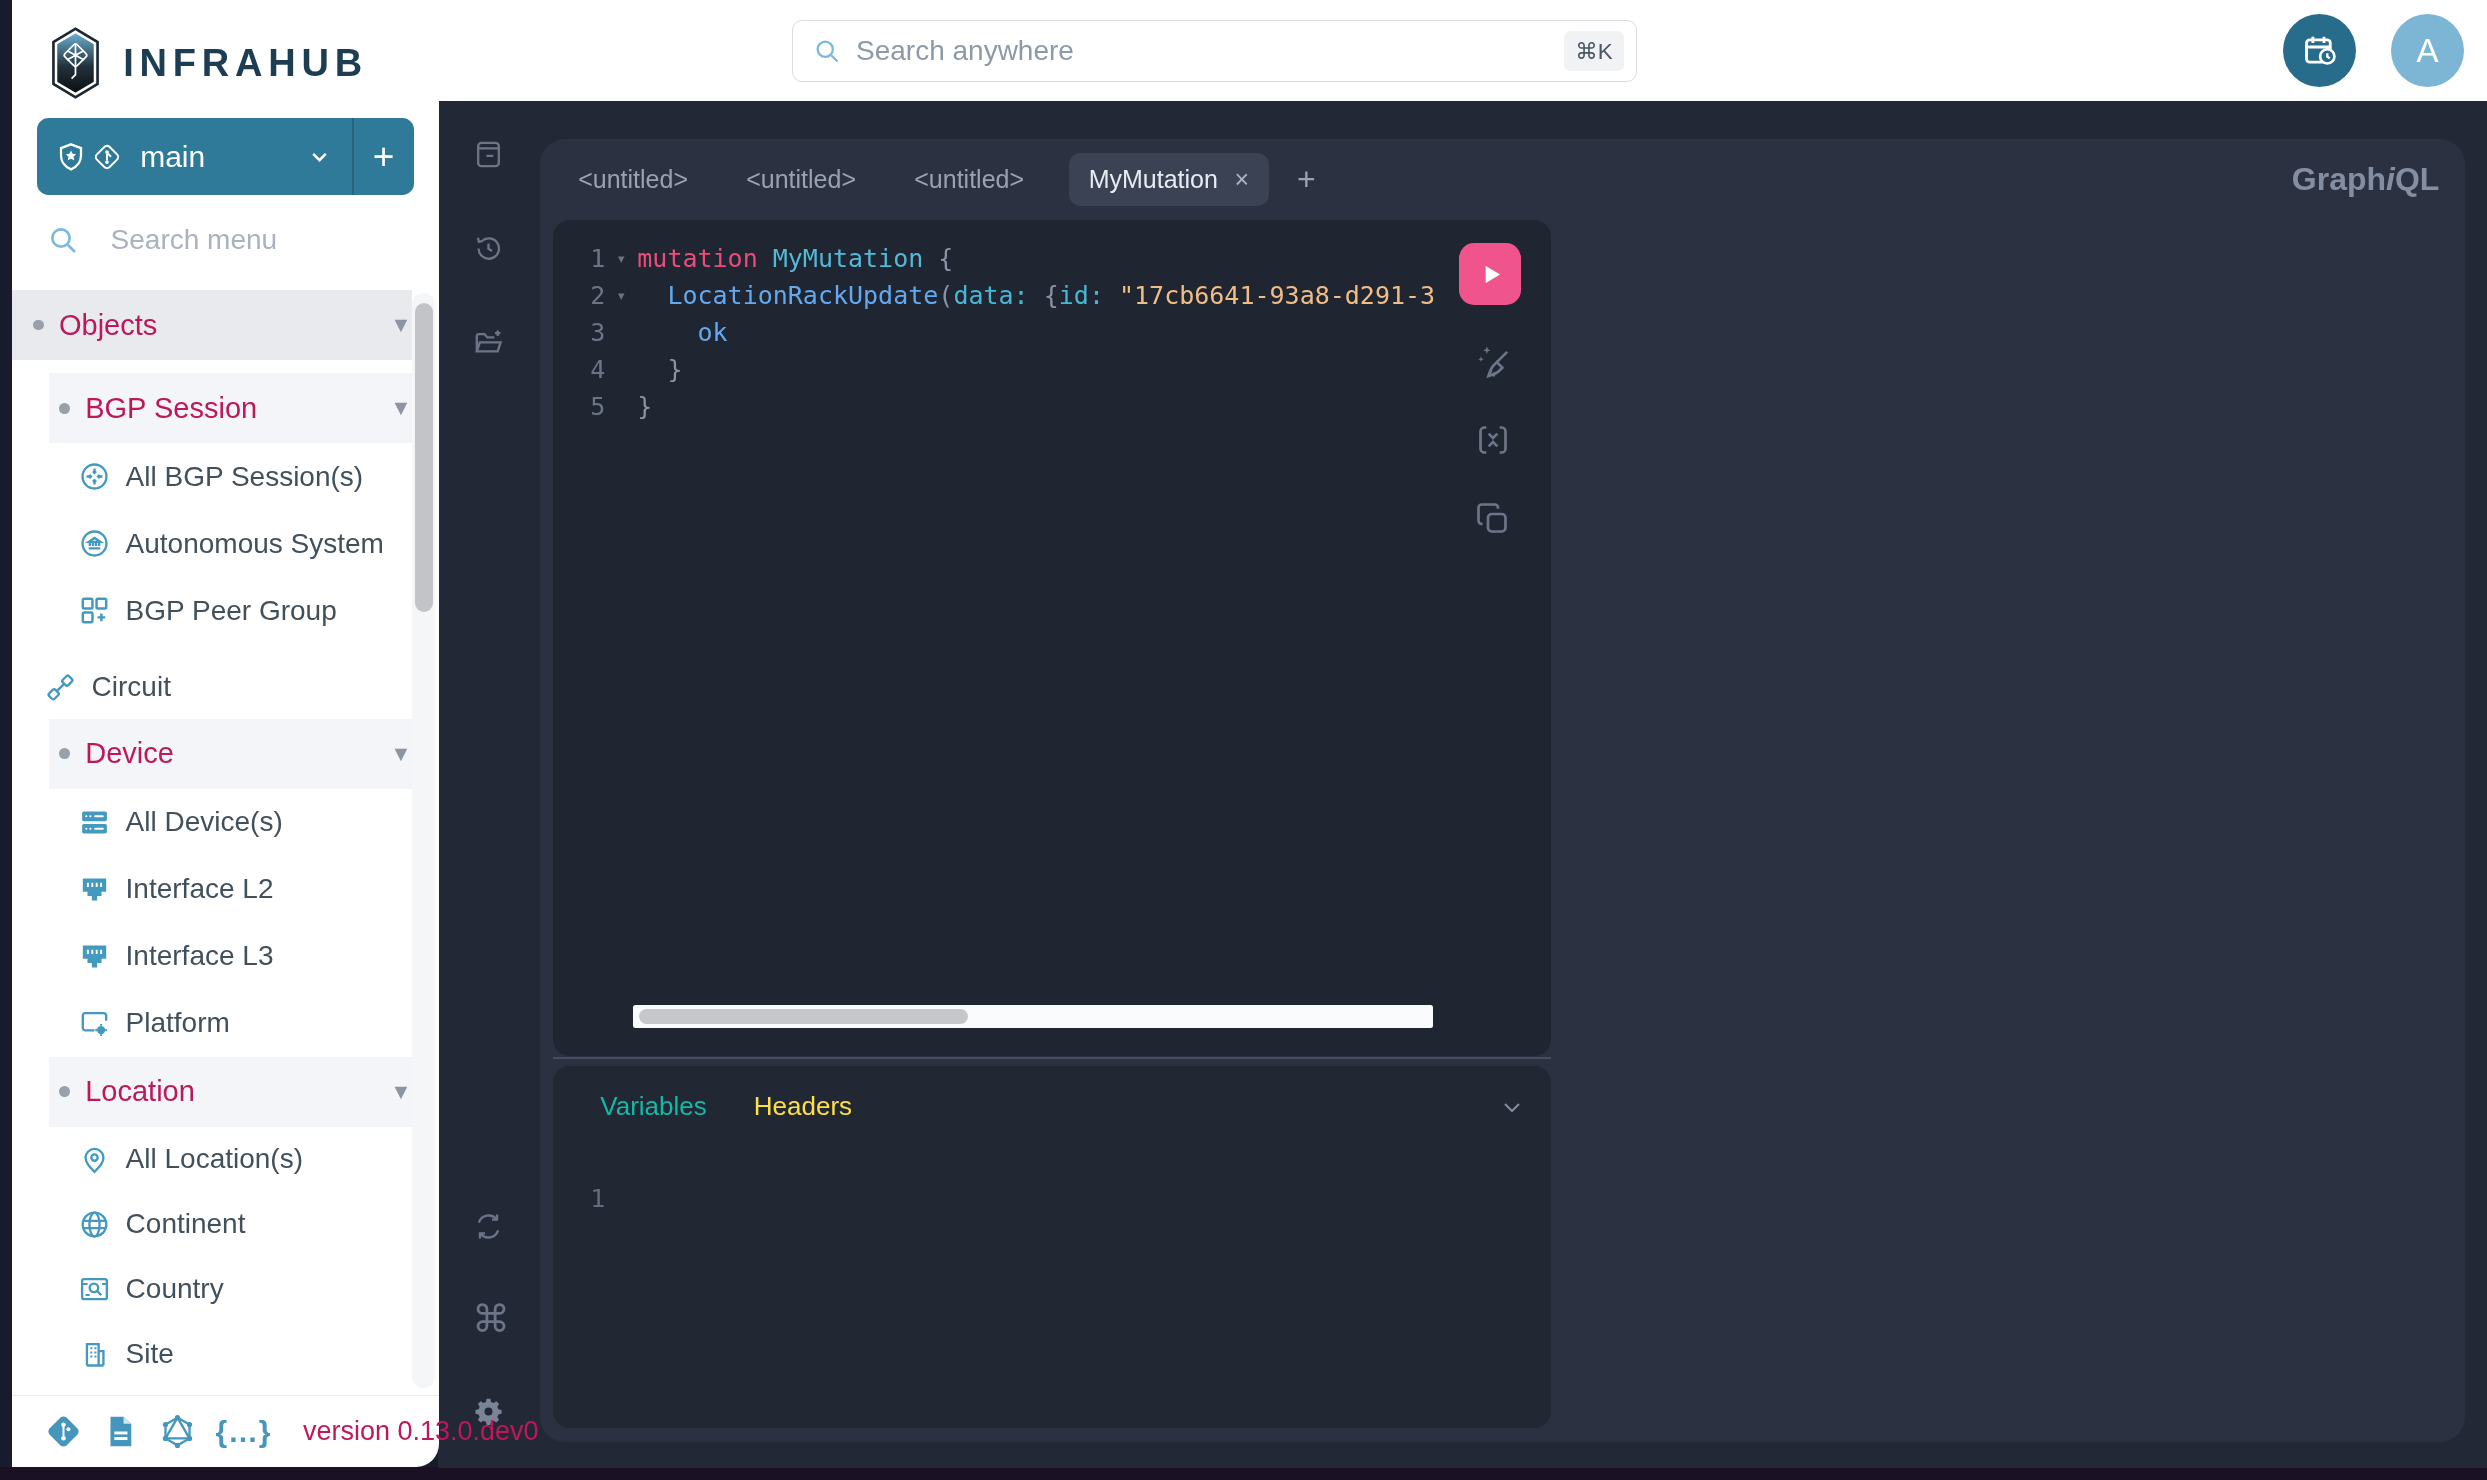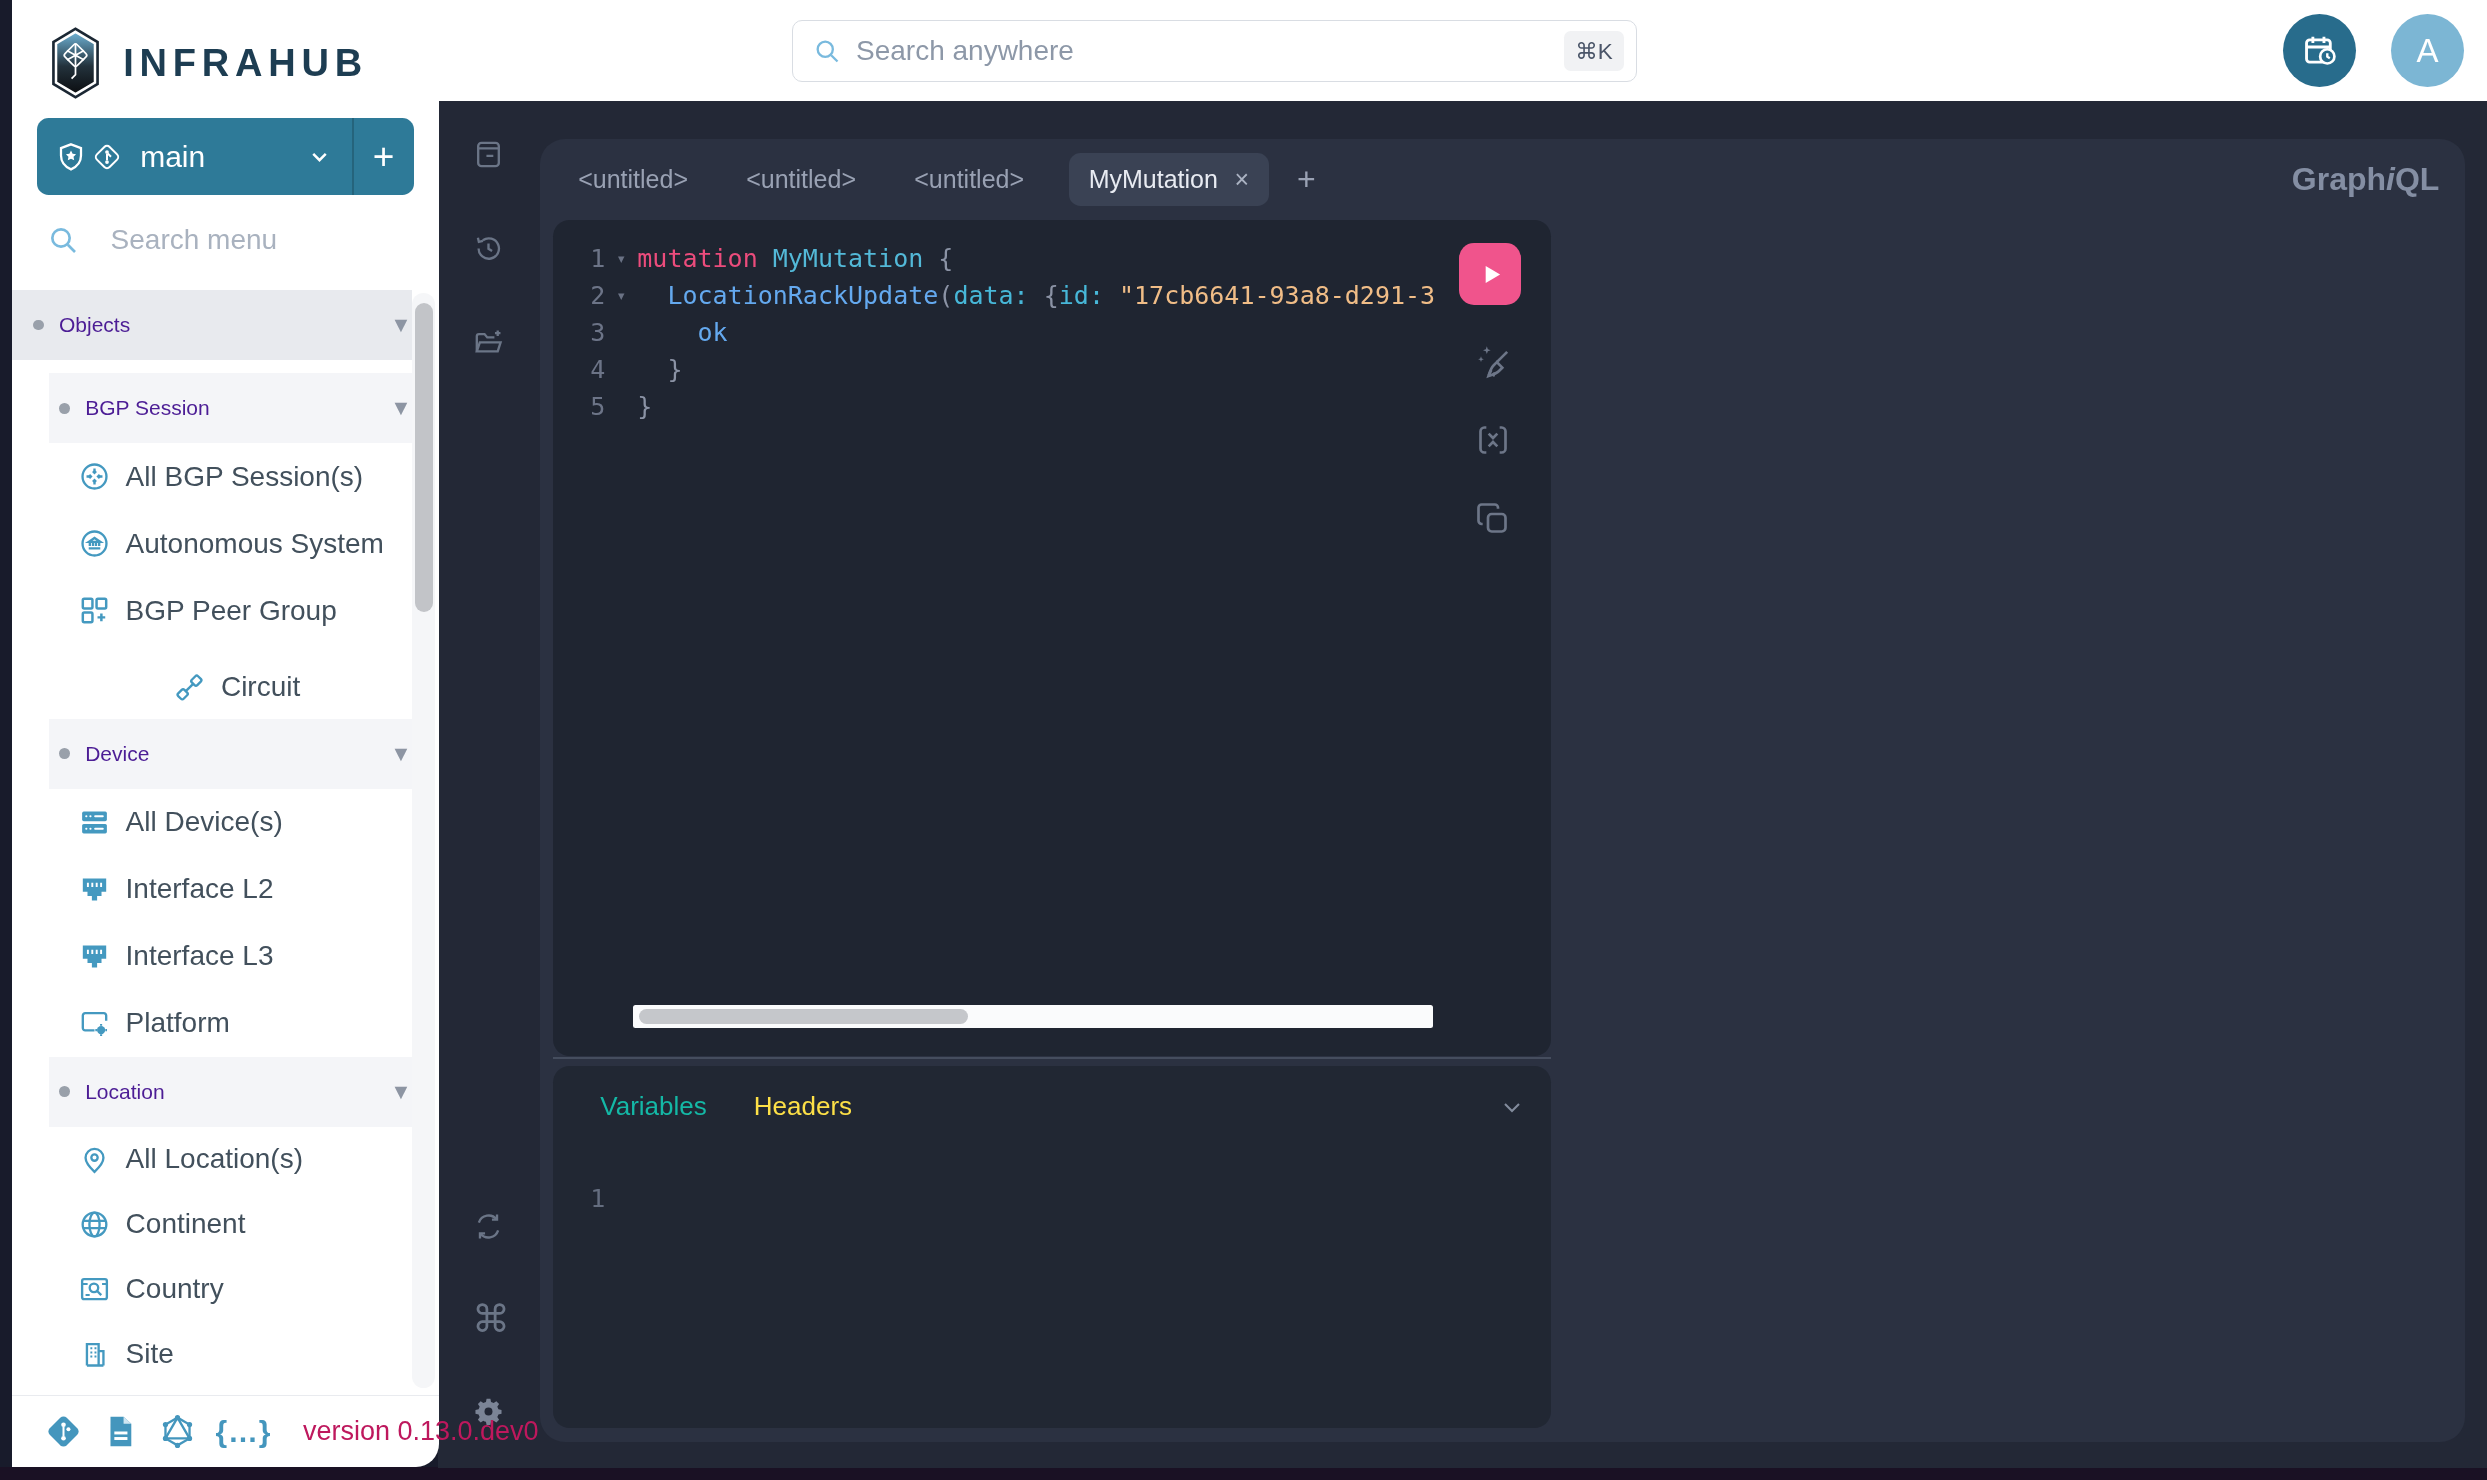--- a/index.html
+++ b/index.html
@@ -39,22 +39,22 @@
   .sidebar-search input::placeholder { color:#a9b2bf; }
 
   .menu { flex:1; position:relative; overflow:hidden; padding-top:5px; }
   .menu-scrollbar { position:absolute; right:3.3px; top:8.3px; bottom:6.7px; width:23px; background:#f5f6f8; border-radius:11.6px; }
   .menu-thumb { position:absolute; top:10px; left:2.5px; width:18.3px; height:309px; background:#c2c4c8; border-radius:10px; }
 
   .m-row { display:flex; align-items:center; cursor:default; margin-right:30px; }
   .m-header { height:70px; background:#e8eaee; padding-left:21.6px; margin-right:27px; }
   .m-sub { height:70px; background:#f4f5f8; margin-left:37px; padding-left:10.8px; margin-right:27px; }
   .m-sub.mt { margin-top:13.3px; }
-  .m-header .m-label, .m-sub .m-label { font-size:21px; color:#4c1d95; font-weight:500; }
-  .m-item { height:63px; padding-left:53px; margin-top:11.6px;justify-content:center; }
+  .m-header .m-label, .m-sub .m-label { font-size:29px; color:#be185d; font-weight:500; }
+  .m-item { height:63px; padding-left:32px; margin-top:11.6px; }
   .m-leaf { height:67px; padding-left:66px; }
   .m-leaf.short { height:65px; }
   .m-label { font-size:28px; color:#42505c; font-weight:500; }
   .bullet { width:10.8px; height:10.8px; border-radius:50%; background:#99a0aa; margin-right:15px; flex-shrink:0; }
   .caret { margin-left:auto; font-size:21.6px; color:#8d95a3; }
   .mi { width:33px; height:33px; margin-right:15px; color:#4499c0; flex-shrink:0; display:flex; align-items:center; }
   .mi svg { width:33px; height:33px; }
 
   .sidebar-footer {
     height:72px; border-top:1.7px solid #e9ebef; display:flex; align-items:center;

